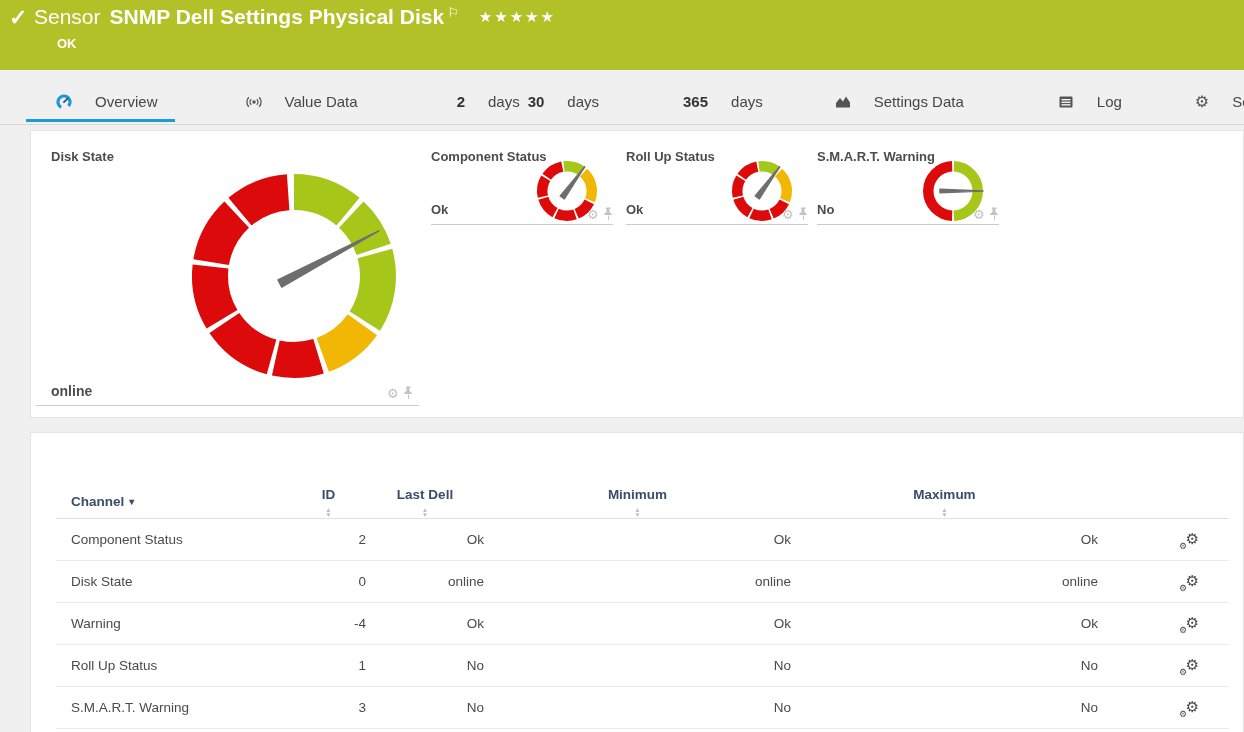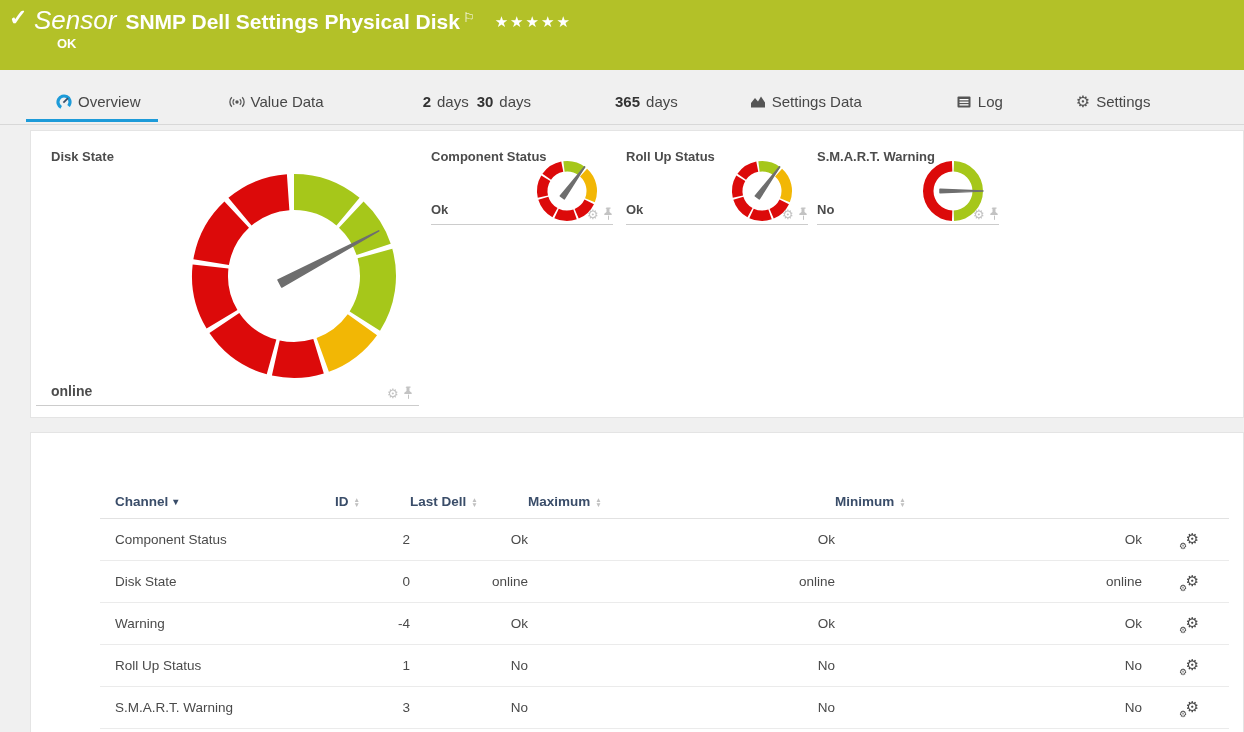--- a/index.html
+++ b/index.html
@@ -3,30 +3,30 @@
 <meta charset="utf-8">
 <style>
   * { margin:0; padding:0; box-sizing:border-box; }
   html,body { width:1244px; height:732px; overflow:hidden; background:#f0f0f0;
     font-family:"Liberation Sans", sans-serif; }
 
   
   .hdr { position:absolute; left:0; top:0; width:1244px; height:70px; background:#b3c128; color:#fff; }
   .hdr-check { position:absolute; left:9px; top:5px; font-size:22px; font-weight:bold; }
   .hdr-line { position:absolute; left:34px; top:5px; white-space:nowrap; }
-  .hdr-type { font-style:italic; font-size:26px; }
+  .hdr-type { font-size:21px; }
   .hdr-title { font-weight:bold; font-size:21px; margin-left:9px; }
   .hdr-flag { font-size:13px; position:relative; top:-7px; margin-left:3px; }
   .hdr-stars { font-size:15px; letter-spacing:2px; margin-left:20px; position:relative; top:-2px; }
   .hdr-status { position:absolute; left:57px; top:36px; font-size:13px; font-weight:bold; }
 
   
   .tabs { position:absolute; left:0; top:70px; width:1244px; height:55px;
     border-bottom:1px solid #d8d8d8; display:flex; align-items:flex-end; }
-  .tab { position:relative; display:flex; align-items:center; gap:6px; padding:0 4px 14px 4px;
+  .tab { position:relative; display:flex; align-items:center; gap:23px; padding:0 4px 14px 4px;
     font-size:15px; color:#474747; cursor:pointer; white-space:nowrap; }
   .tab b { color:#333; }
   .tab.active::after { content:""; position:absolute; left:-26px; right:-13px; bottom:2px;
     height:3px; background:#1d9bd9; }
   .ticon { width:16px; height:16px; flex:none; }
   .tab-gear-glyph { font-size:16px; color:#555; line-height:16px; }
 
   
   .card { position:absolute; left:30px; width:1214px; background:#fff; border:1px solid #e4e4e4; }
   .card1 { top:130px; height:288px; }
@@ -34,30 +34,30 @@
 
   .panel-title { position:absolute; font-size:13px; font-weight:bold; color:#4c4c4c; }
   .panel-value { position:absolute; font-size:14px; font-weight:bold; color:#4c4c4c; }
   .panel-line { position:absolute; height:1px; background:#ccc; }
   .panel-tools { position:absolute; display:flex; align-items:center; gap:4px; }
   .gear-glyph { font-size:13px; color:#c3c3c3; line-height:13px; }
 
   .gauge-svg { position:absolute; }
 
   
-  .table-wrap { padding-top:52px;padding-left:44px; }
+  .table-wrap { padding-top:52px; }
   .trow, .thead {
     display:grid; grid-template-columns:220px 75px 118px 307px 307px 1fr;
     margin:0 14px 0 25px; padding-left:15px; align-items:center; }
   .thead { height:34px; border-bottom:1px solid #e2e2e2;
     font-size:13.5px; font-weight:bold; color:#3a4d69; }
   .trow { height:42px; border-bottom:1px solid #ebebeb; font-size:13.5px; color:#4a4a4a; }
   .c-right { text-align:right; }
   .hcell { display:flex; align-items:center; gap:5px; cursor:pointer; }
-  .hcell.c-right { justify-content:flex-start; }
+  .hcell.c-right { justify-content:center;flex-direction:column; }
   .sort-caret { font-size:10px; color:#3a4d69; }
   .sort-both { display:inline-flex; flex-direction:column; line-height:5px; font-size:6.5px; color:#c0c0c0; }
   .gearcell { display:flex; justify-content:flex-end; padding-right:30px; }
   .gearpair { position:relative; width:20px; height:18px; cursor:pointer; }
   .gearpair .g1 { position:absolute; right:0; top:-1px; font-size:15px; color:#4a4a4a; }
   .gearpair .g2 { position:absolute; left:0; bottom:-2px; font-size:9px; color:#4a4a4a; }
 </style>
 </head>
 <body>
 
@@ -217,33 +217,33 @@
           </span>
       </div>
       <div class="hcell c-right">
         <span>Last Dell</span>
         <span class="sort-both">
             <span>▲</span>
             <span>▼</span>
           </span>
       </div>
       <div class="hcell c-right">
+        <span>Minimum</span>
+        <span class="sort-both">
+            <span>▲</span>
+            <span>▼</span>
+          </span>
+      </div>
+      <div class="hcell c-right">
         <span>Maximum</span>
         <span class="sort-both">
             <span>▲</span>
             <span>▼</span>
           </span>
       </div>
-      <div class="hcell c-right">
-        <span>Minimum</span>
-        <span class="sort-both">
-            <span>▲</span>
-            <span>▼</span>
-          </span>
-      </div>
       <div></div>
     </div>
     <div id="table-body">
         <div class="trow">
           <div class="">Component Status</div>
           <div class="c-right">2</div>
           <div class="c-right">Ok</div>
           <div class="c-right">Ok</div>
           <div class="c-right">Ok</div>
           <div class="gearcell">

